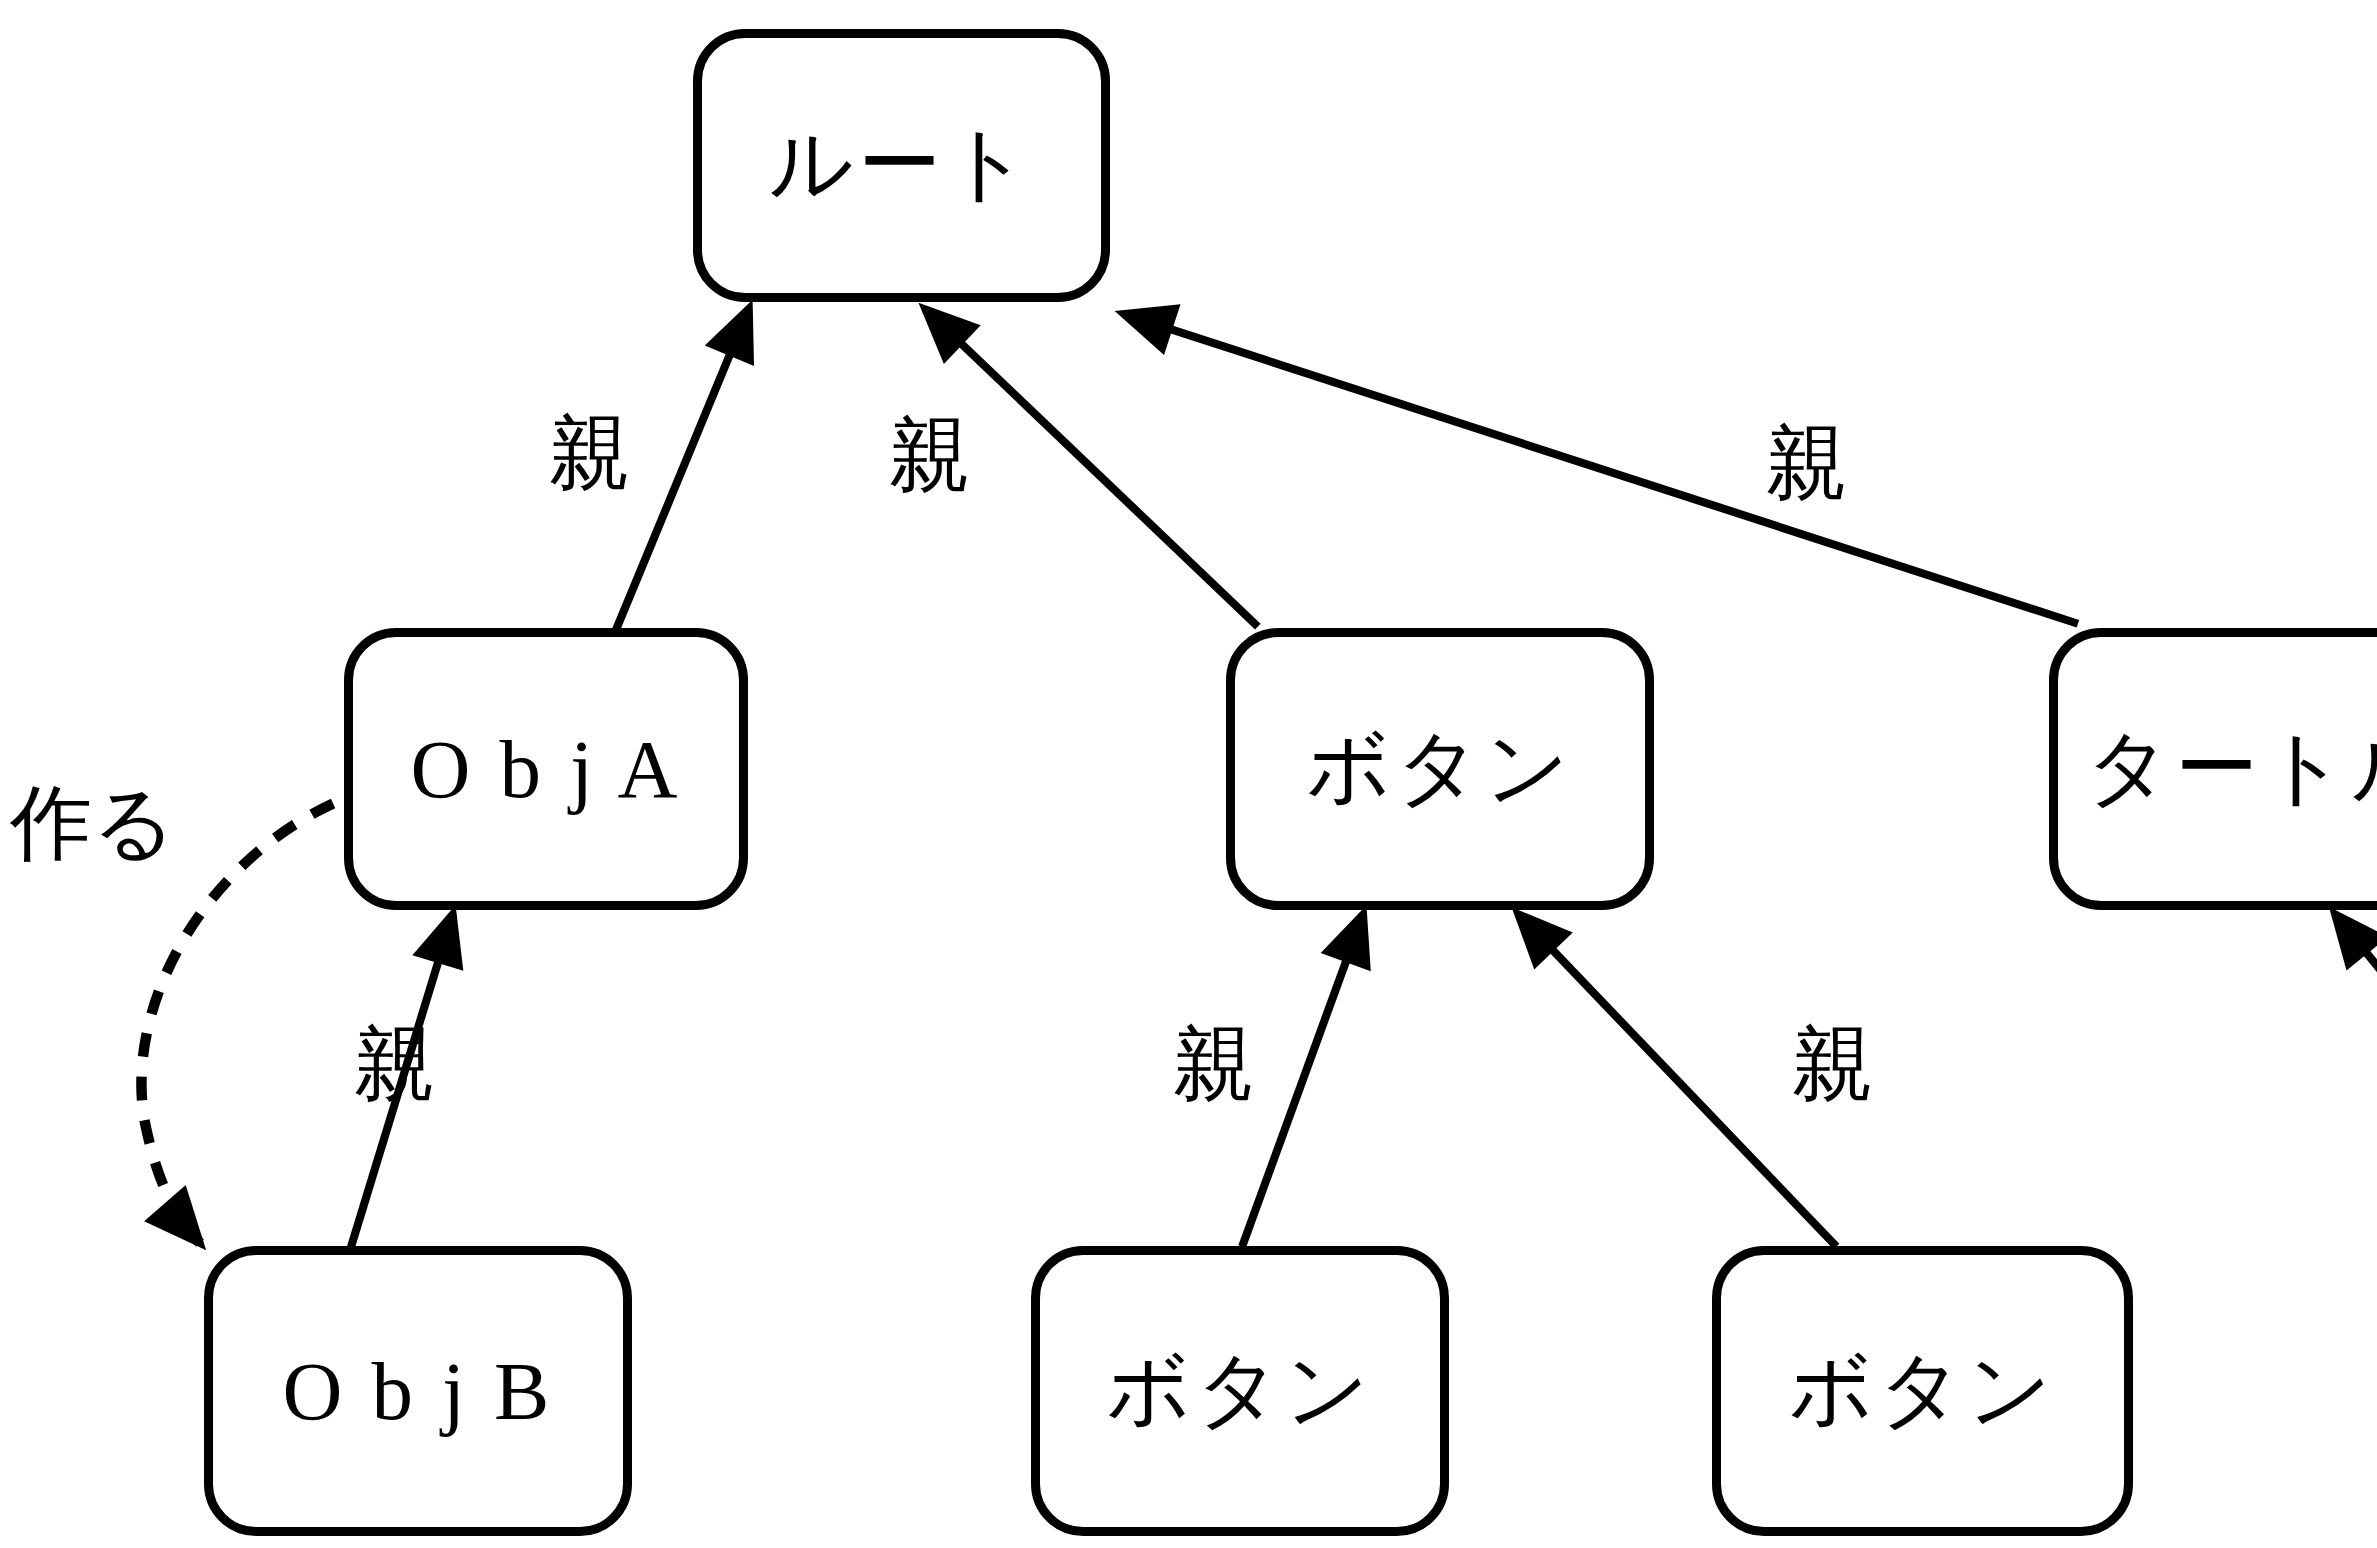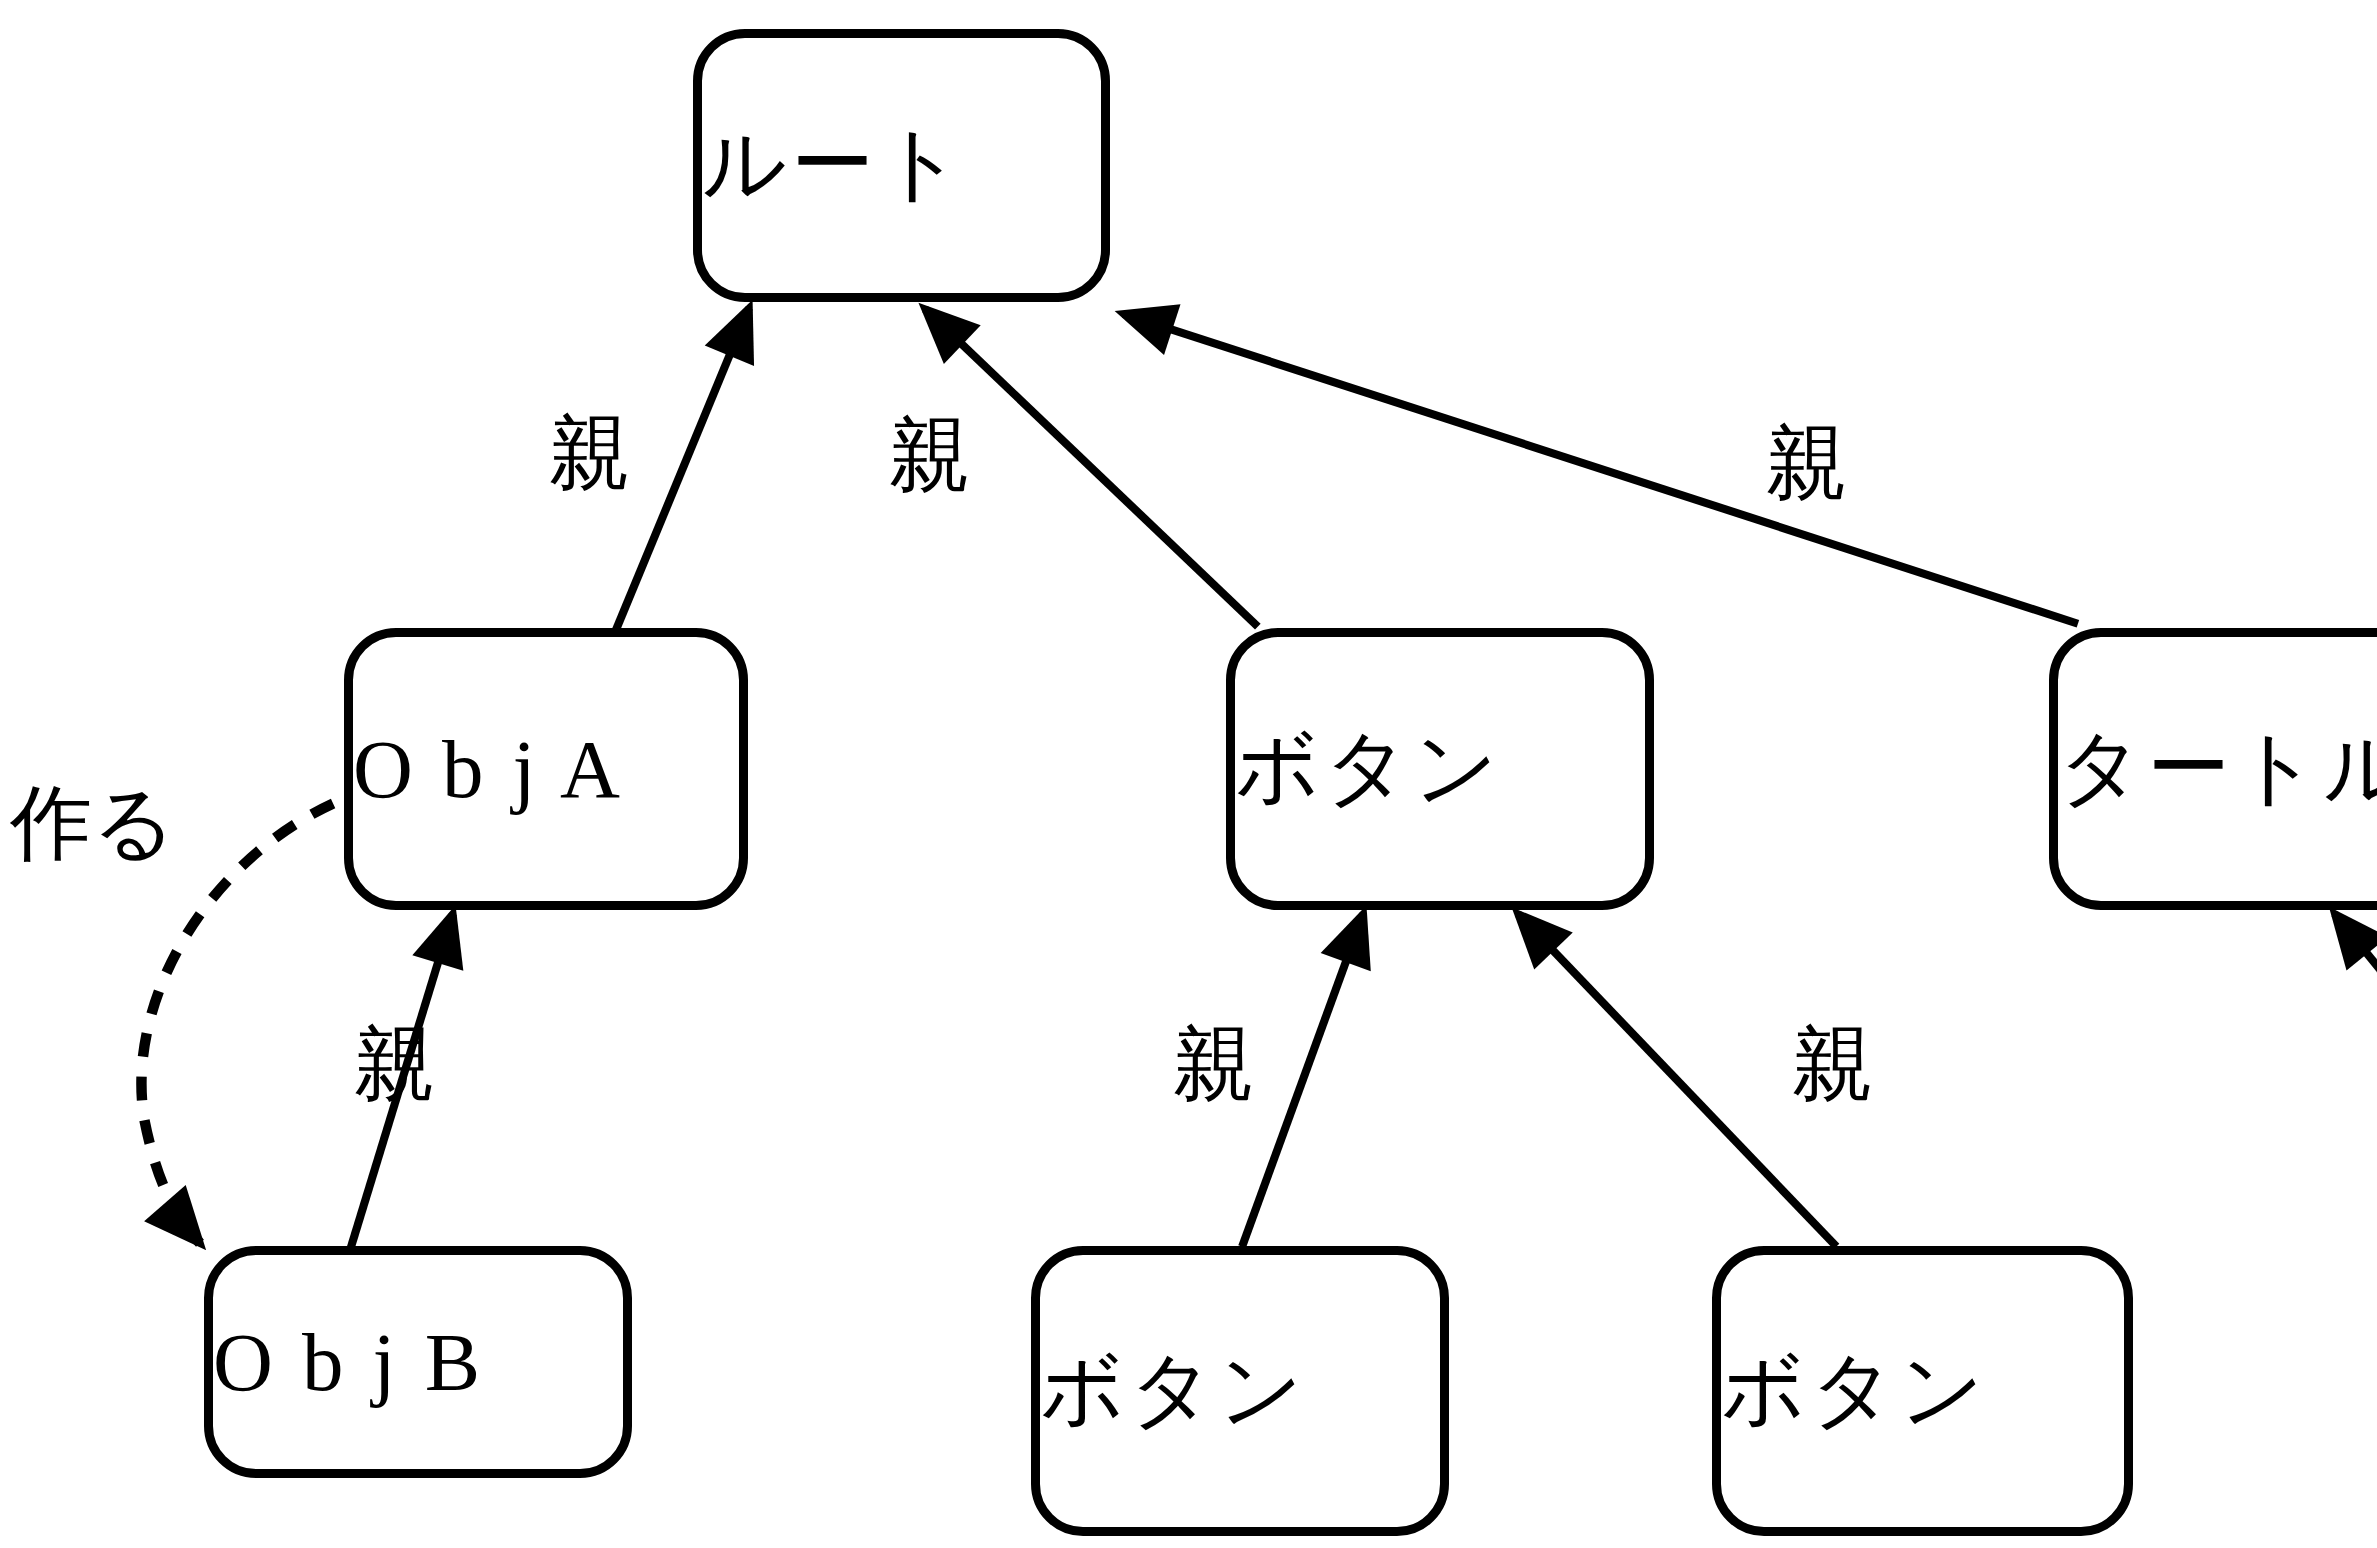--- a/index.html
+++ b/index.html
@@ -18,30 +18,30 @@
     width: 100%; height: 100%;
   }
   .node {
     position: absolute;
     box-sizing: border-box;
     border: 9.5px solid #000000;
     border-radius: 52px;
     background: #ffffff;
     display: flex;
     align-items: center;
-    justify-content: flex-start;
+    justify-content: center;
     font-size: 83px;
     letter-spacing: 0.05em;
     white-space: nowrap;
   }
   .node-root   { left: 693px; top:   28.5px; width: 417px; height: 273px; }
   .node-objA   { left:  344px; top: 628px; width: 404px; height: 282px; }
   .node-btnM   { left: 1226px; top: 628px; width: 428px; height: 282px; }
   .node-turtle { left: 2049px; top: 628px; width: 428px; height: 282px; }
-  .node-objB   { left:  204px; top: 1246px; width: 428px; height: 232px; }
+  .node-objB   { left:  204px; top: 1246px; width: 428px; height: 290px; }
   .node-btn1   { left: 1031px; top: 1246px; width: 418px; height: 290px; }
   .node-btn2   { left: 1712px; top: 1246px; width: 421px; height: 290px; }
   .edge-label {
     position: absolute;
     font-size: 82px;
     transform: translate(-50%, -50%);
     white-space: nowrap;
   }
   .lbl-oya-1 { left: 590px; top:  454px; }
   .lbl-oya-2 { left: 930px; top:  456px; }

